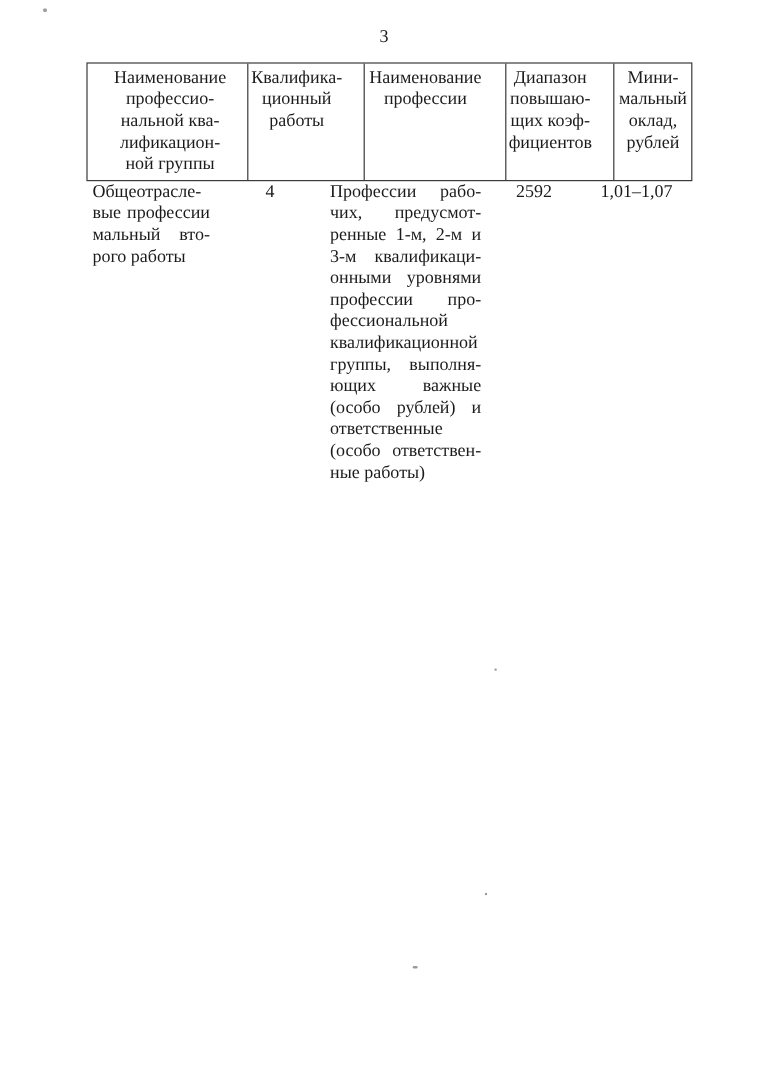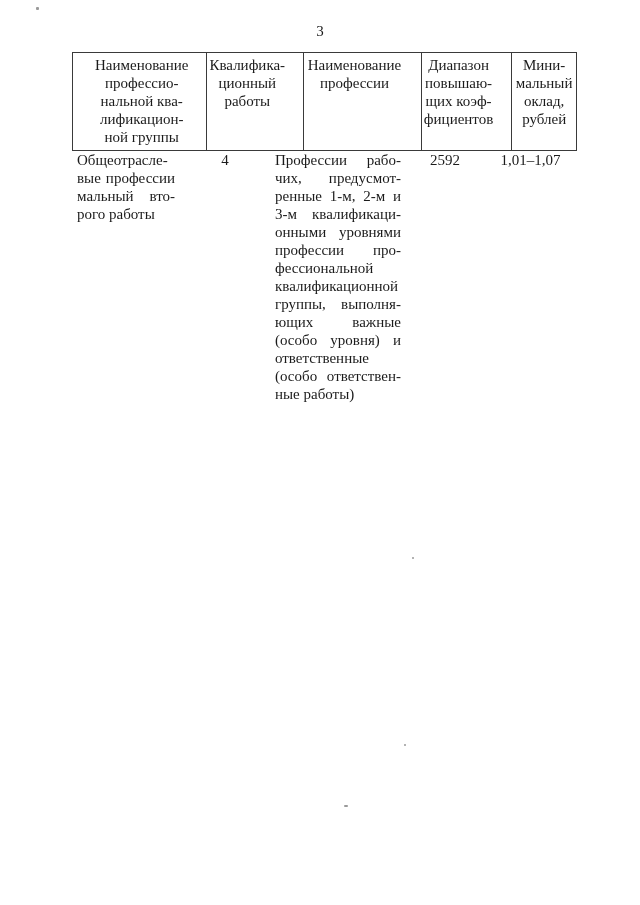--- a/index.html
+++ b/index.html
@@ -123,21 +123,21 @@
           <div class="tline">Профессии рабо-</div>
           <div class="tline">чих, предусмот-</div>
           <div class="tline">ренные 1-м, 2-м и</div>
           <div class="tline">3-м квалификаци-</div>
           <div class="tline">онными уровнями</div>
           <div class="tline">профессии про-</div>
           <div class="tline">фессиональной</div>
           <div class="tline">квалификационной</div>
           <div class="tline">группы, выполня-</div>
           <div class="tline">ющих важные</div>
-          <div class="tline">(особо уровня) и</div>
+          <div class="tline">(особо рублей) и</div>
           <div class="tline">ответственные</div>
           <div class="tline">(особо ответствен-</div>
           <div class="tline">ные работы)</div>
         </div>
       <div class="dcell c4 center">2592</div>
       <div class="dcell c5 center">1,01–1,07</div>
     </div>
 
   </div>
 

